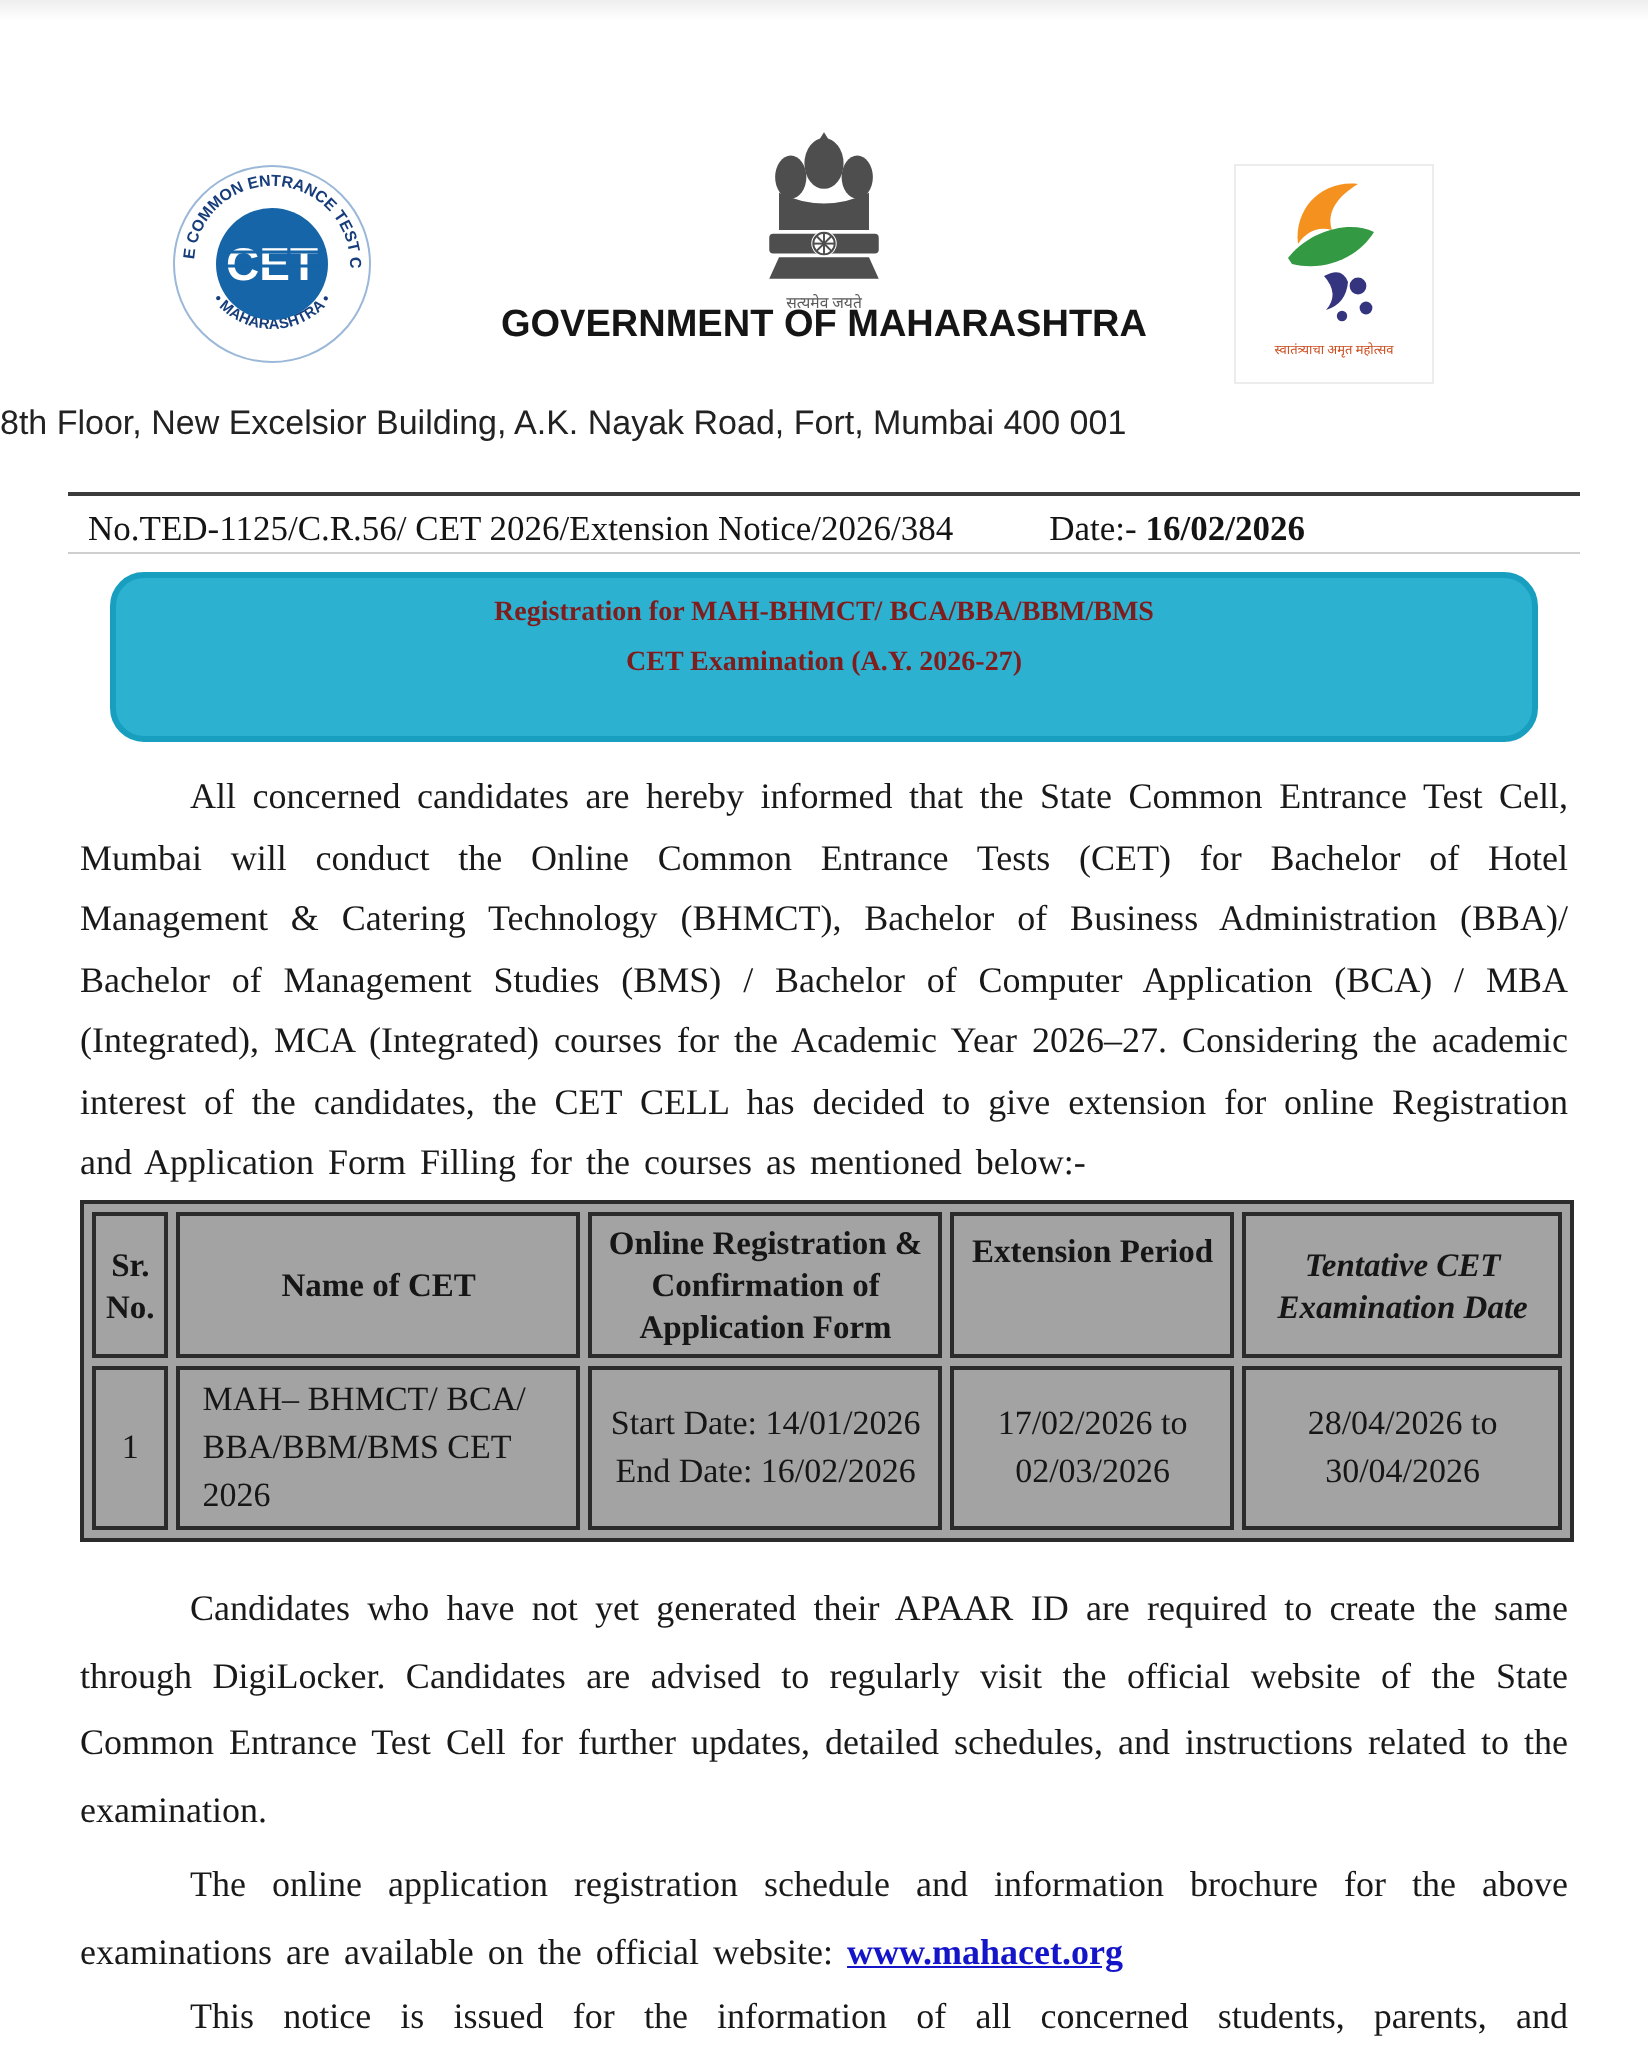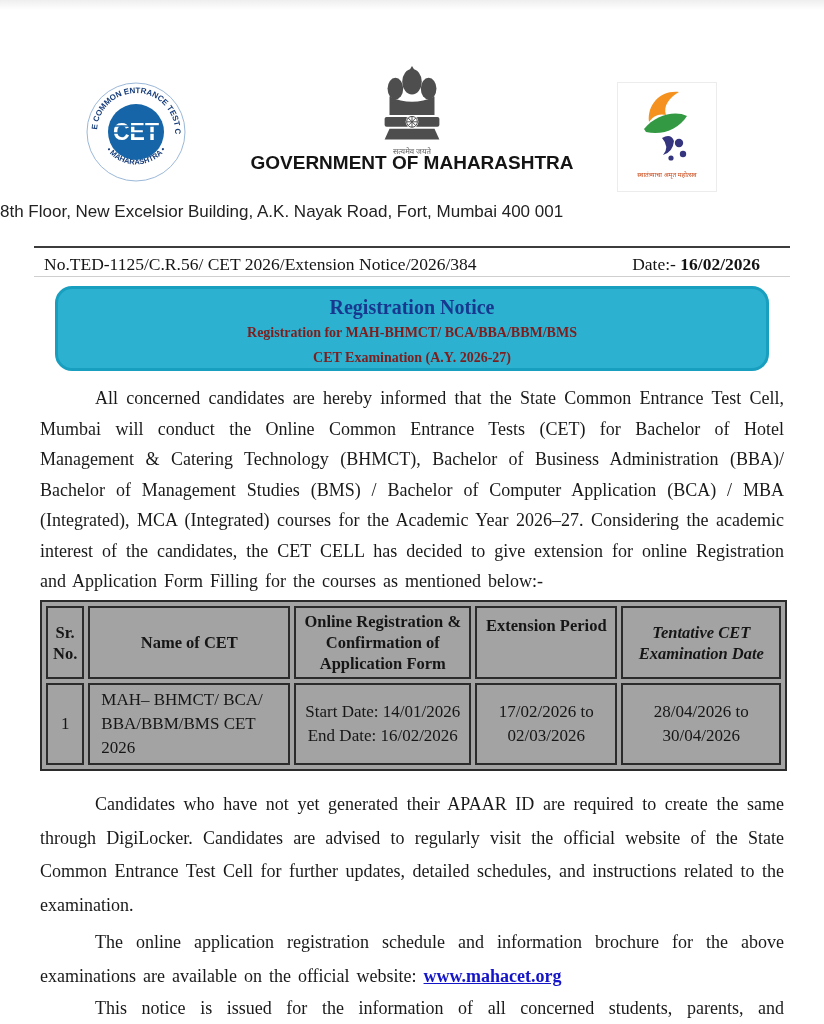--- a/index.html
+++ b/index.html
@@ -30,22 +30,22 @@
     font-family:"Liberation Sans", sans-serif; font-size:17px; color:#222;
   }
   .contact-row {
     position:absolute; left:45px; right:64px; top:224px;
     display:flex; justify-content:space-between;
     font-family:"Liberation Sans", sans-serif; font-size:13px; color:#222;
   }
   .rule-main  { position:absolute; left:34px; width:756px; top:246px; height:2px; background:#3c3c3c; }
   .ref-row {
     position:absolute; left:44px; right:64px; top:254px;
-    display:flex; justify-content:space-between;
-    font-size:17.5px; color:#141414;
+    display:flex; 
+    font-size:17.5px; color:#141414;gap:48px;
   }
   .rule-faint { position:absolute; left:34px; width:756px; top:276px; height:1px; background:#cfcfcf; }
   
   .banner {
     position:absolute; left:55px; top:286px; width:714px; height:85px;
     background:#2cb1d0; border:3px solid #189fc0; border-radius:17px;
     text-align:center; padding-top:5px;
   }
   .banner .b1 { font-size:20px; font-weight:bold; color:#17388e; line-height:26px; }
   .banner .b2 { font-size:14px; font-weight:bold; color:#7f1d1d; line-height:25px; }
@@ -148,21 +148,20 @@
   <div class="rule-main"></div>
 
   <div class="ref-row">
     <span>No.TED-1125/C.R.56/ CET 2026/Extension Notice/2026/384</span>
     <span><span>Date:- </span><b>16/02/2026</b></span>
   </div>
 
   <div class="rule-faint"></div>
 
   <div class="banner">
-    <div class="b1">Registration Notice</div>
     <div class="b2">Registration for MAH-BHMCT/ BCA/BBA/BBM/BMS</div>
     <div class="b2">CET Examination (A.Y. 2026-27)</div>
   </div>
 
   <p class="para p1">All concerned candidates are hereby informed that the State Common Entrance Test Cell, Mumbai will conduct the Online Common Entrance Tests (CET) for Bachelor of Hotel Management &amp; Catering Technology (BHMCT), Bachelor of Business Administration (BBA)/ Bachelor of Management Studies (BMS) / Bachelor of Computer Application (BCA) / MBA (Integrated), MCA (Integrated) courses for the Academic Year 2026–27. Considering the academic interest of the candidates, the CET CELL has decided to give extension for online Registration and Application Form Filling for the courses as mentioned below:-</p>
 
   <table class="sched">
     <tbody>
       <tr>
         <th class="c-sr">Sr.

